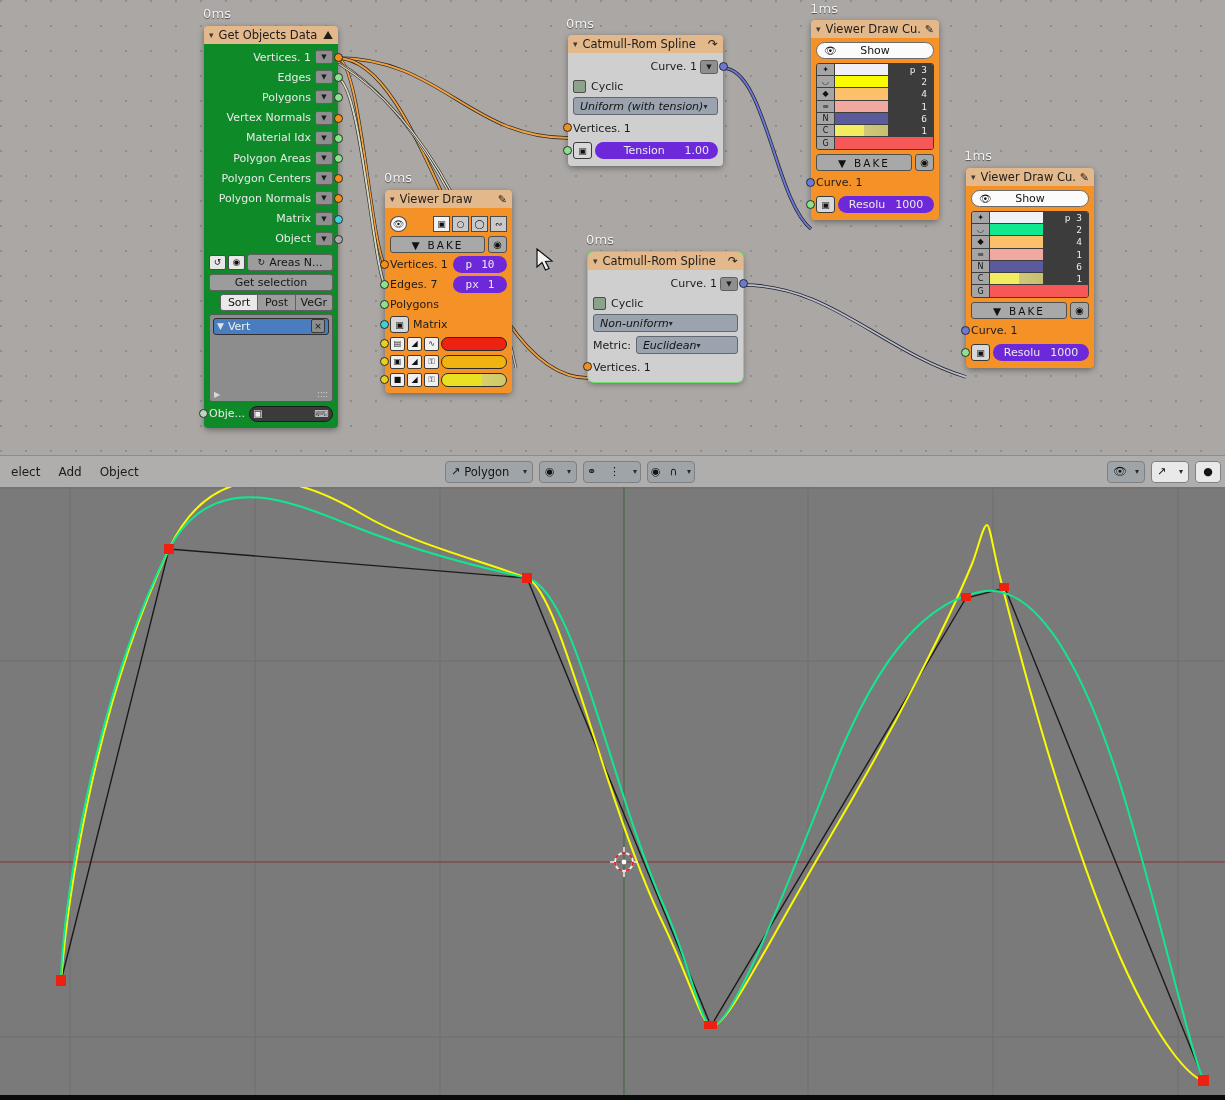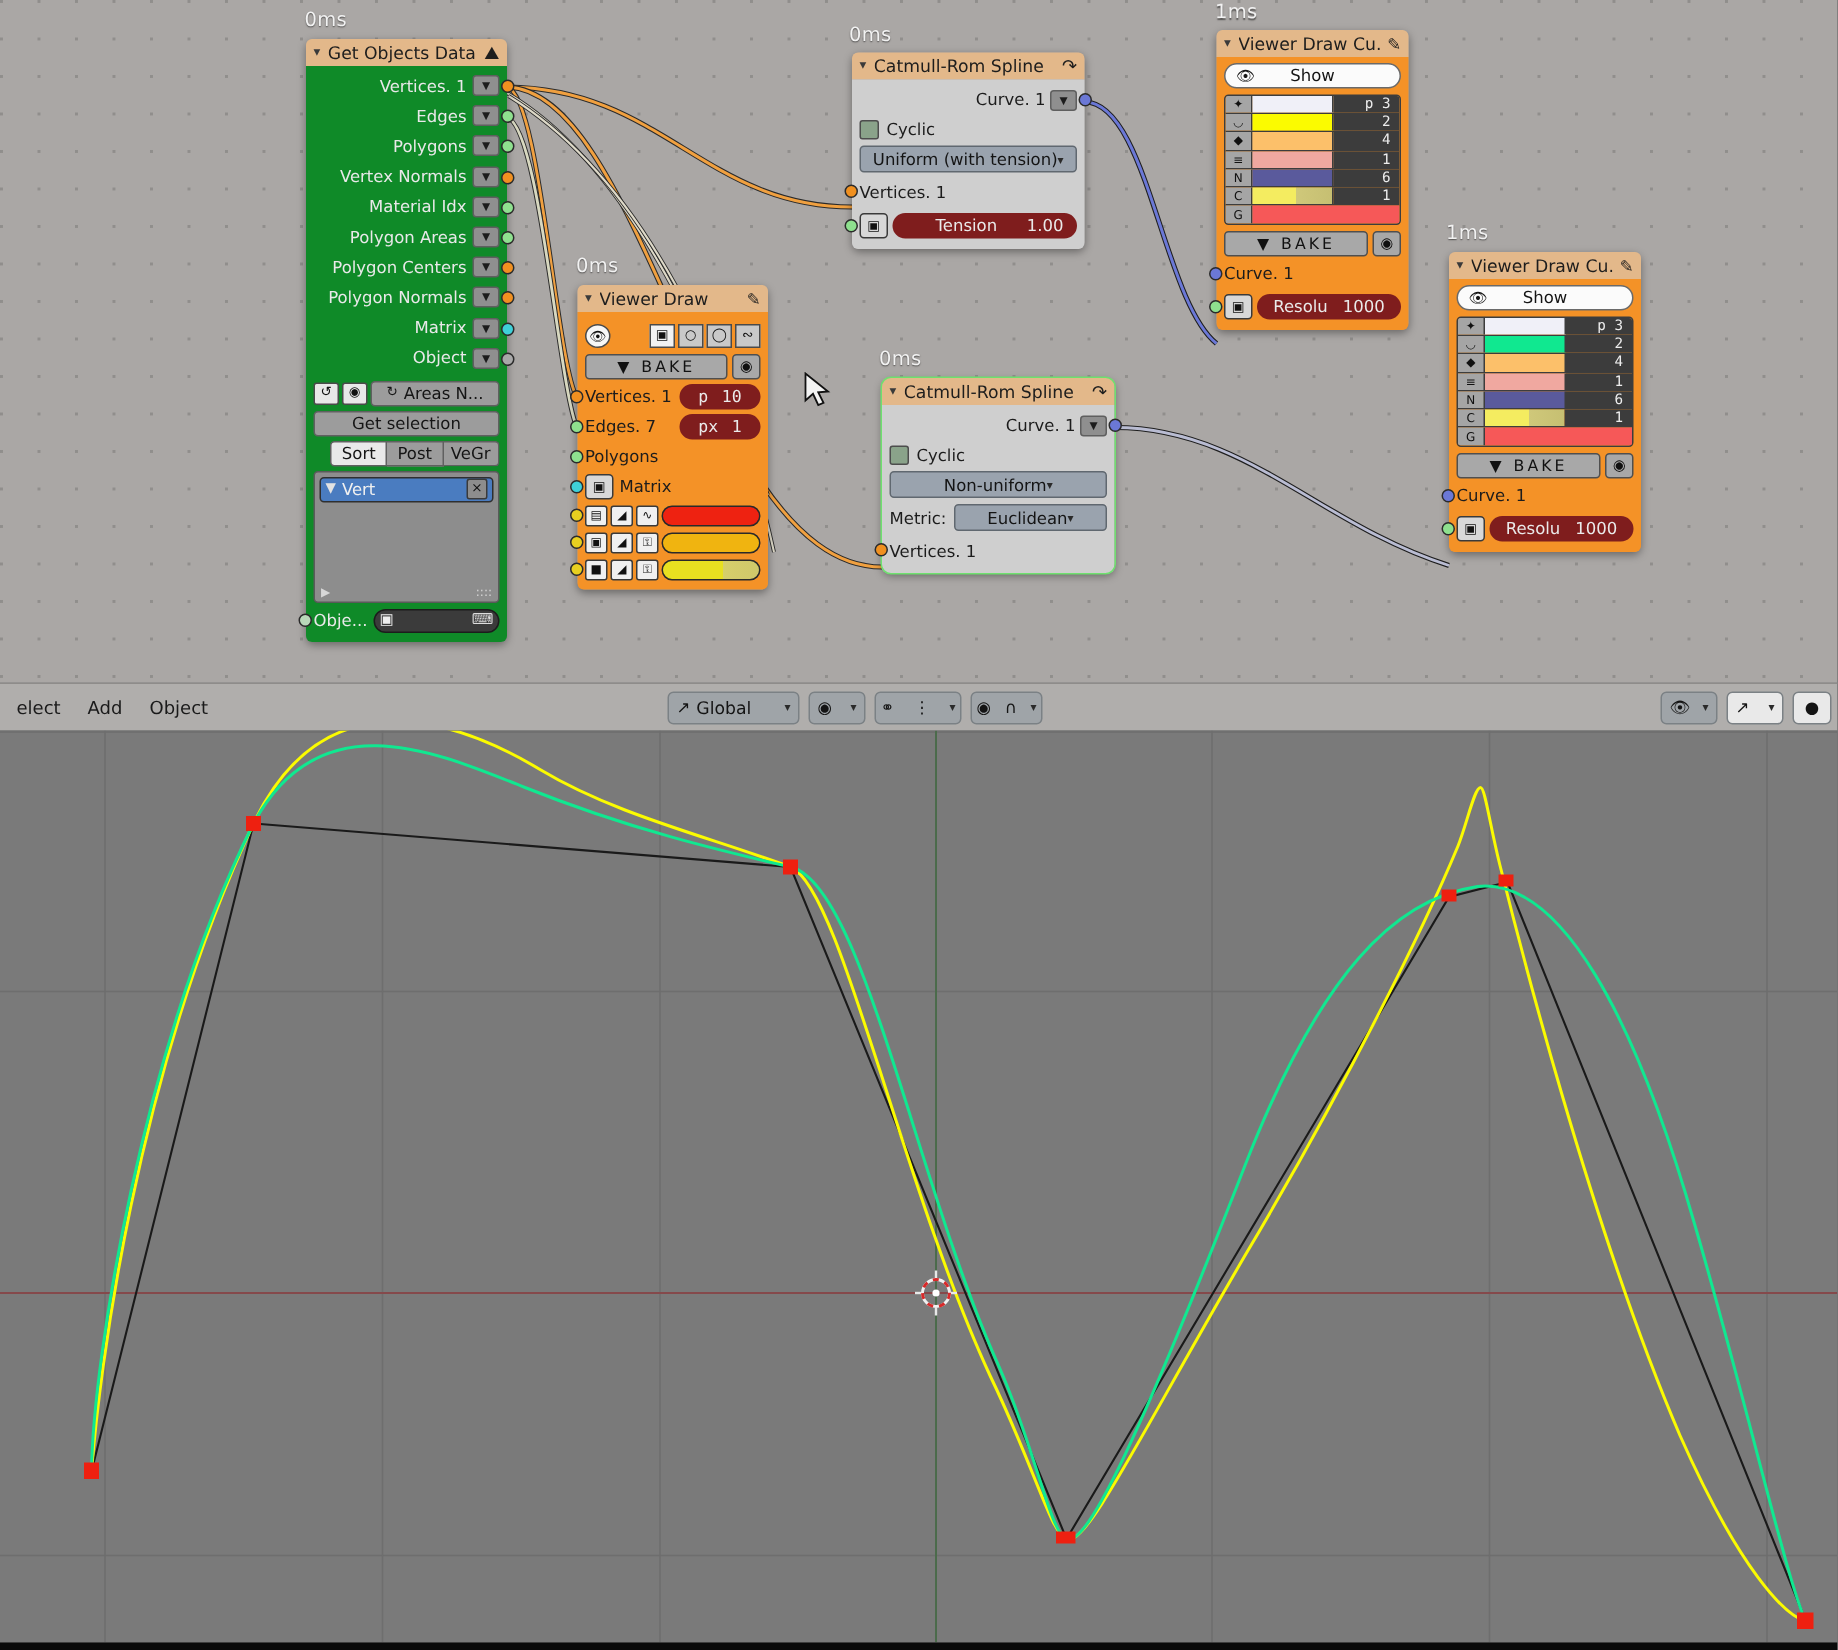--- a/index.html
+++ b/index.html
@@ -74,29 +74,29 @@
   
   .grey .nbody{ background:#cfcfcf; }
   .gcurve{ display:flex; align-items:center; justify-content:flex-end; gap:3px;
     position:relative; height:19px; }
   .gcurve .lbl{ font-size:11px; color:#1c1c1c; }
   .chk{ display:flex; align-items:center; gap:5px; margin-top:4px;text-align:center; }
   .chkbox{ width:13px; height:13px; background:#8aa38a; border:1px solid #4d4d4d;
     border-radius:2px; }
   .chk span{ font-size:11px; color:#1c1c1c; }
   .dropdown{ margin-top:4px; height:18px; background:#9aa3ae; border:1px solid #606870;
-    border-radius:3px; display:flex; align-items:center; justify-content:center;
-    padding:0 6px; font-size:11px; color:#141414; }
+    border-radius:3px; display:flex; align-items:center; justify-content:flex-start;
+    padding:0 6px; font-size:11px; color:#141414;font-style:italic; }
   .metricrow{ display:flex; align-items:center; gap:5px; margin-top:4px; }
   .metricrow .mlbl{ font-size:11px; color:#1c1c1c; }
   .metricrow .dropdown{ margin-top:0; flex:1; }
   .inrow{ position:relative; height:18px; display:flex; align-items:center;
     margin-top:4px; }
   .inrow .ilbl{ font-size:11px; color:#1c1c1c; }
-  .slider{ height:17px; background:#7f1d1d; border-radius:9px; display:flex;
+  .slider{ height:17px; background:#6d28d9; border-radius:9px; display:flex;
     align-items:center; justify-content:space-between; padding:0 9px;
     font-size:11px; color:#eaeaea; flex:1; }
   .sliderwrap{ display:flex; align-items:center; gap:3px; margin-top:4px;
     position:relative; height:19px; }
   .minibox{ width:19px; height:17px; background:#d8d8d8; border:1px solid #3a3a3a;
     border-radius:3px; display:flex; align-items:center; justify-content:center;
     font-size:9px; color:#111; }
 
   
   .orange .nbody{ background:#f49227; }
@@ -585,21 +585,21 @@
     <span class="menu-item">elect</span>
     <span class="menu-item">Add</span>
     <span class="menu-item">Object</span>
   </div>
 
   <div style="flex:1"></div>
 
   <div style="display:flex;align-items:center;gap:6px;position:absolute;left:445px">
     <span class="tb-group" style="width:88px">
       <span class="tb-icon">↗</span>
-      <span style="flex:1">Global</span>
+      <span style="flex:1">Polygon</span>
       <span class="caret">▾</span>
     </span>
     <span class="tb-group" style="width:38px;justify-content:space-between">
       <span class="tb-icon">◉</span>
       <span class="caret">▾</span>
     </span>
     <span class="tb-group" style="width:58px;justify-content:space-between;padding:0 3px">
       <span class="tb-icon">⚭</span>
       <span class="tb-icon">⋮</span>
       <span class="caret">▾</span>

